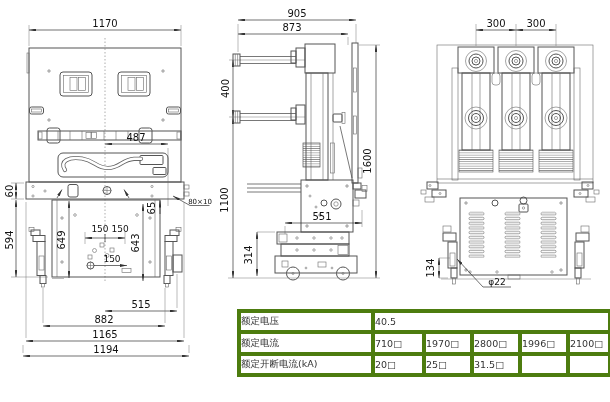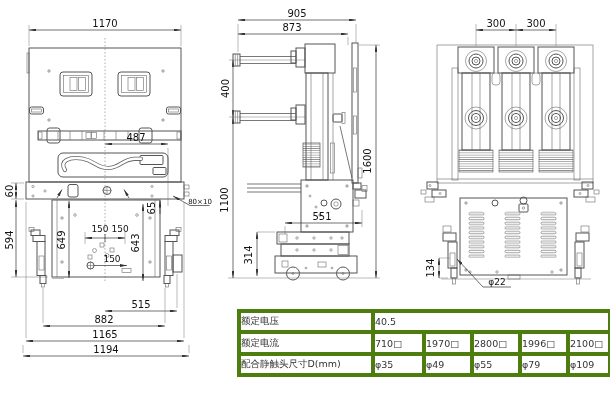--- a/index.html
+++ b/index.html
@@ -475,23 +475,23 @@
   </tr>
   <tr>
     <td class="lbl">额定电流</td>
     <td class="val">710□</td>
     <td class="val">1970□</td>
     <td class="val">2800□</td>
     <td class="val">1996□</td>
     <td class="val">2100□</td>
   </tr>
   <tr>
-    <td class="lbl">配合静触头尺寸D(mm)</td>
-    <td class="val">φ35</td>
-    <td class="val">φ49</td>
-    <td class="val">φ55</td>
-    <td class="val">φ79</td>
-    <td class="val">φ109</td>
+    <td class="lbl">额定开断电流(kA)</td>
+    <td class="val">20□</td>
+    <td class="val">25□</td>
+    <td class="val">31.5□</td>
+    <td class="val"></td>
+    <td class="val"></td>
   </tr>
 </tbody>
     </table>
 
 </div>
 
 </body></html>

